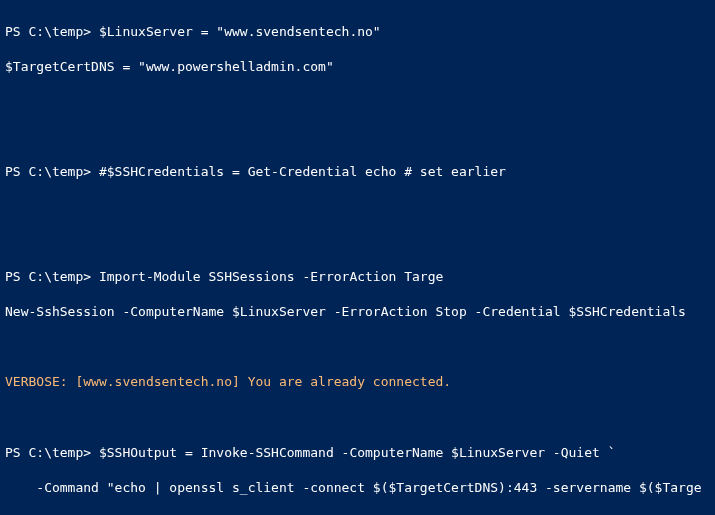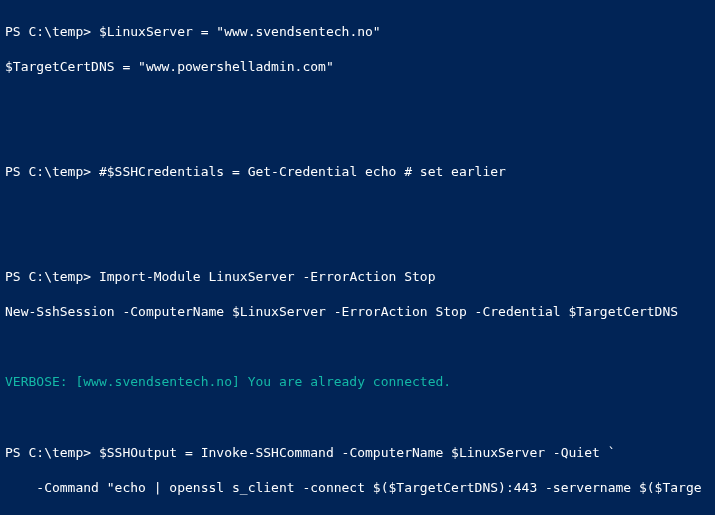--- a/index.html
+++ b/index.html
@@ -9,34 +9,34 @@
     color: #FFFFFF;
     font-family: Consolas, 'Lucida Console', monospace;
     font-size: 13px;
     line-height: 1.35;
     width: 715px;
     height: 515px;
     box-sizing: border-box;
     overflow: hidden;
     white-space: pre;
   }
-  .verbose { color: #14b8a6; }
+  .verbose { color: #fdba74; }
   .line { display: block; }
 </style>
 </head>
 <body>
 <span class="line"><span>PS C:\temp&gt;</span> <span>$LinuxServer = "www.svendsentech.no"</span></span>
 <span class="line"><span>$TargetCertDNS = "www.powershelladmin.com"</span></span>
 <span class="line"> </span>
 <span class="line"> </span>
 <span class="line"><span>PS C:\temp&gt;</span> <span>#$SSHCredentials = Get-Credential echo # set earlier</span></span>
 <span class="line"> </span>
 <span class="line"> </span>
-<span class="line"><span>PS C:\temp&gt;</span> <span>Import-Module LinuxServer -ErrorAction Stop</span></span>
-<span class="line"><span>New-SshSession -ComputerName $LinuxServer -ErrorAction Stop -Credential $TargetCertDNS</span></span>
+<span class="line"><span>PS C:\temp&gt;</span> <span>Import-Module SSHSessions -ErrorAction Targe</span></span>
+<span class="line"><span>New-SshSession -ComputerName $LinuxServer -ErrorAction Stop -Credential $SSHCredentials</span></span>
 <span class="line"> </span>
 <span class="line verbose"><span>VERBOSE: [www.svendsentech.no] You are already connected.</span></span>
 <span class="line"> </span>
 <span class="line"><span>PS C:\temp&gt;</span> <span>$SSHOutput = Invoke-SSHCommand -ComputerName $LinuxServer -Quiet `</span></span>
 <span class="line"><span>    -Command "echo | openssl s_client -connect $($TargetCertDNS):443 -servername $($Targe</span></span>
 <span class="line"> </span>
 
 
 
 

